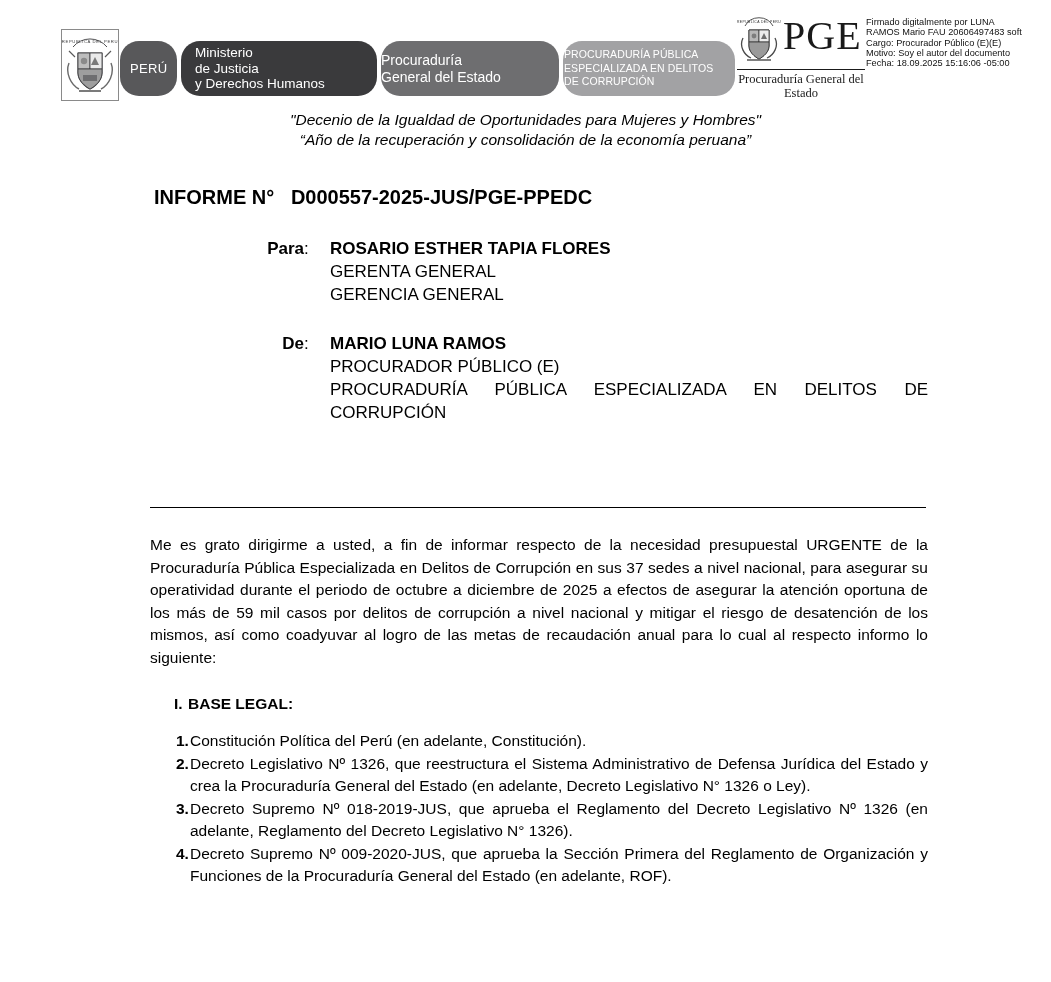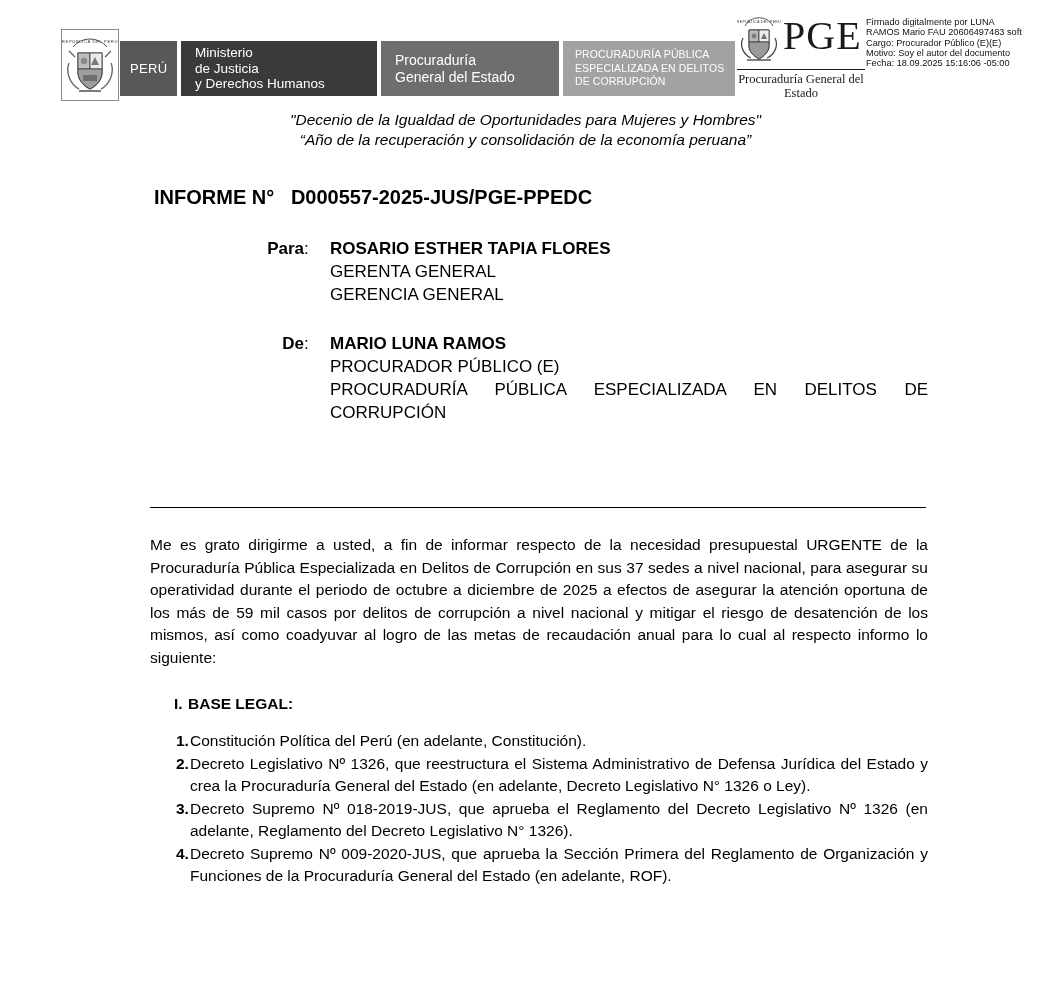--- a/index.html
+++ b/index.html
@@ -39,20 +39,21 @@
     display: flex;
     align-items: stretch;
     left: 120px;
   }
   .band-block {
     display: flex;
     flex-direction: column;
     justify-content: center;
     color: #ffffff;
     box-sizing: border-box;
+    border-radius: 19px;
   }
   .band-peru {
     background: #58585a;
     width: 57px;
     padding-left: 10px;
     font-size: 13px;
     letter-spacing: 0.3px;
   }
   .band-sep {
     width: 4px;
@@ -61,28 +62,27 @@
   .band-minjus {
     background: #3a3a3c;
     width: 196px;
     padding-left: 14px;
     font-size: 13.5px;
     line-height: 15.5px;
   }
   .band-pge {
     background: #6e6e70;
     width: 178px;
-    padding-left: 14px;
     font-size: 14px;
     line-height: 17px;
   }
   .band-ppedc {
     background: #a2a2a4;
     width: 172px;
-    padding-left: 12px;
+    padding-left: 1px;
     font-size: 10.5px;
     line-height: 13.5px;
     letter-spacing: 0.1px;
   }
   .band-minjus div, .band-pge div, .band-ppedc div { white-space: nowrap; }
 
   
   .pge-logo {
     position: absolute;
     left: 737px;

